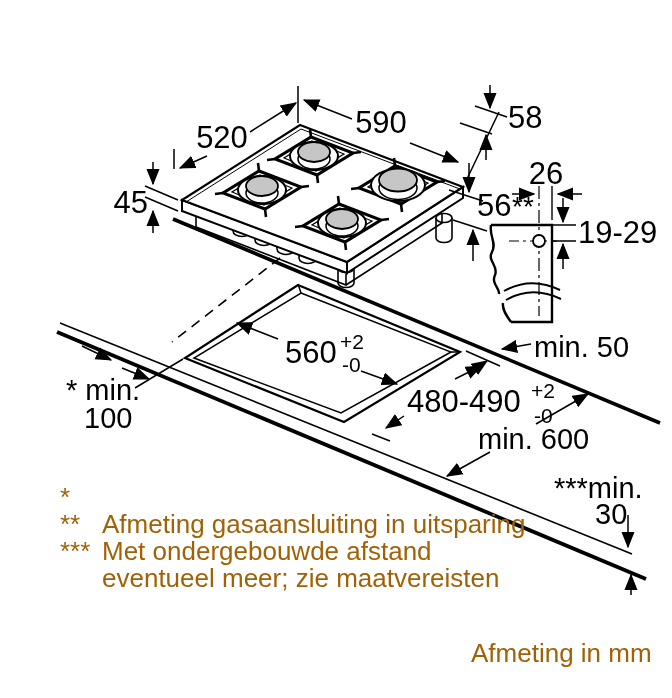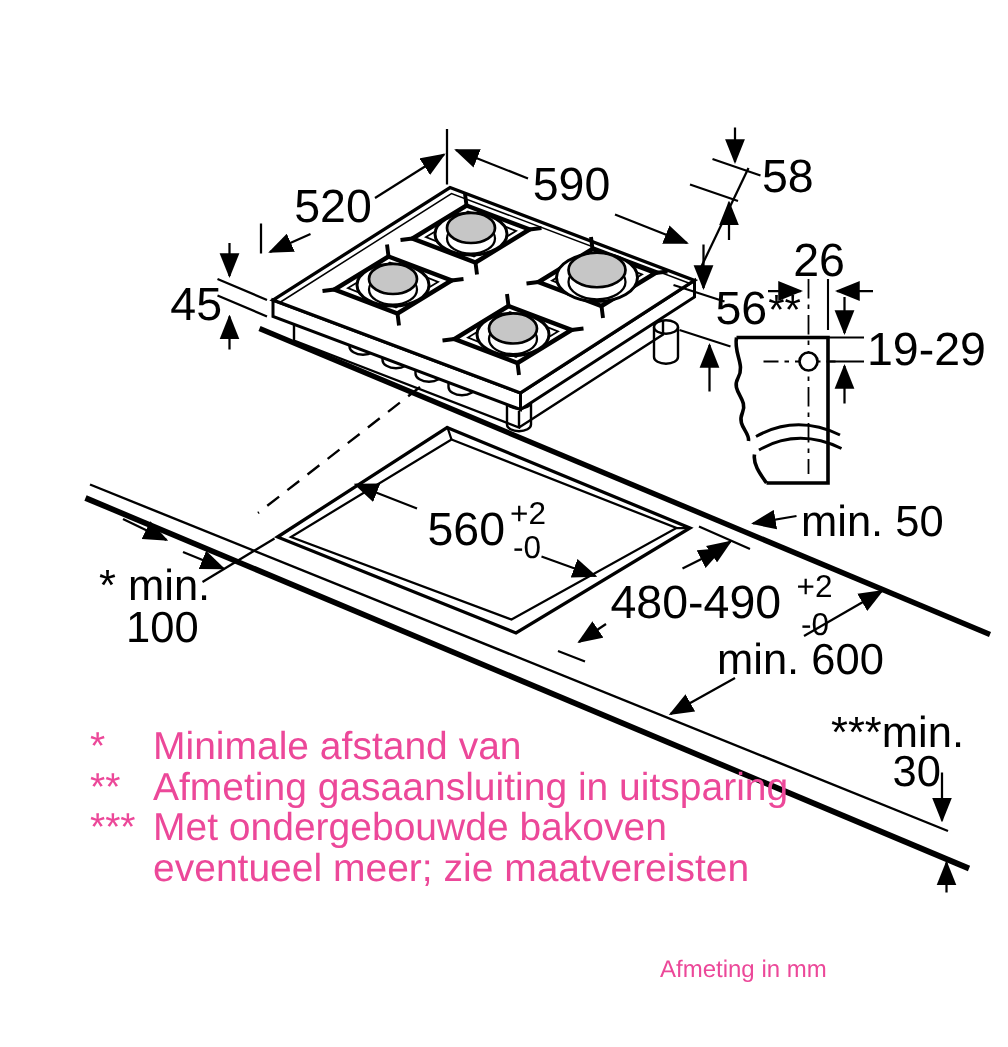--- a/index.html
+++ b/index.html
@@ -1,28 +1,28 @@
 <!DOCTYPE html>
 <html><head>
 <meta charset="utf-8">
 <style>
   html,body{margin:0;padding:0;background:#ffffff;}
   #stage{position:relative;width:672px;height:698px;background:#fff;overflow:hidden;
-         font-family:"Liberation Sans", sans-serif;color:#ec4899;}
+         font-family:"Liberation Sans", sans-serif;color:#a16207;}
   svg{position:absolute;left:0;top:0;}
   svg text{font-family:"Liberation Sans", sans-serif;fill:#000;}
   .dim{font-size:31px;}
   .dim-s{font-size:29px;}
   .tol{font-size:21px;}
   .stars{font-size:28px;}
   #footnotes{position:absolute;left:60px;top:484px;font-size:26px;line-height:27px;}
   .fn-row{display:flex;}
   .fn-sym{width:42px;flex:0 0 42px;}
   .fn-text{white-space:nowrap;}
-  #caption{position:absolute;left:440px;top:638px;font-size:16px;}
+  #caption{position:absolute;left:471px;top:638px;font-size:26px;}
 </style>
 </head>
 <body>
 
 <div id="stage">
 
 <svg width="672" height="698" viewBox="0 0 672 698">
   <defs>
     <marker id="ah" viewBox="0 0 10 8" refX="9.2" refY="4" markerWidth="11" markerHeight="9" orient="auto-start-reverse">
       <path d="M0,0 L10,4 L0,8 Z" fill="#000"></path>
@@ -200,32 +200,31 @@
     <text class="dim-s" x="595" y="524">30</text>
     <text class="dim-s" x="66" y="400">* min.</text>
     <text class="dim-s" x="84" y="428">100</text>
   </g>
 </svg>
 
   <div id="footnotes">
     <div class="fn-row">
       <div class="fn-sym">*</div>
       <div>
-        <div class="fn-text">Minimale afstand van</div>
       </div>
     </div>
     <div class="fn-row">
       <div class="fn-sym">**</div>
       <div>
         <div class="fn-text">Afmeting gasaansluiting in uitsparing</div>
       </div>
     </div>
     <div class="fn-row">
       <div class="fn-sym">***</div>
       <div>
-        <div class="fn-text">Met ondergebouwde bakoven</div>
+        <div class="fn-text">Met ondergebouwde afstand</div>
         <div class="fn-text">eventueel meer; zie maatvereisten</div>
       </div>
     </div>
   </div>
 
   <div id="caption">Afmeting in mm</div>
 </div>
 
 </body></html>

